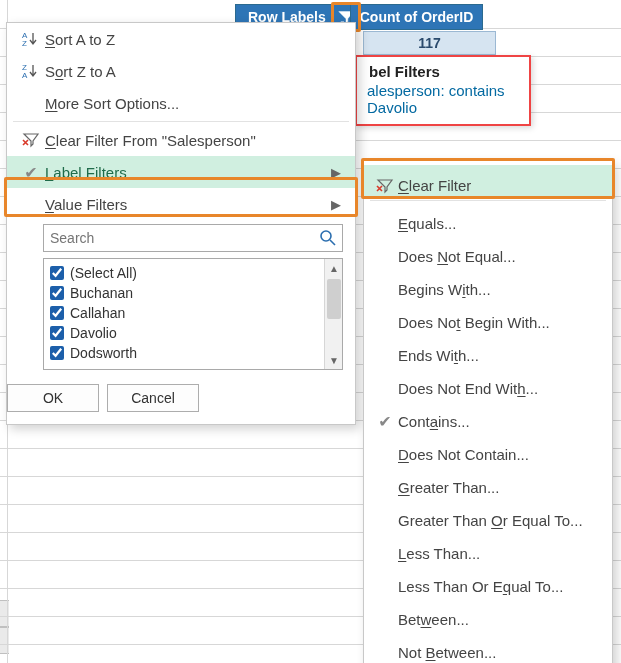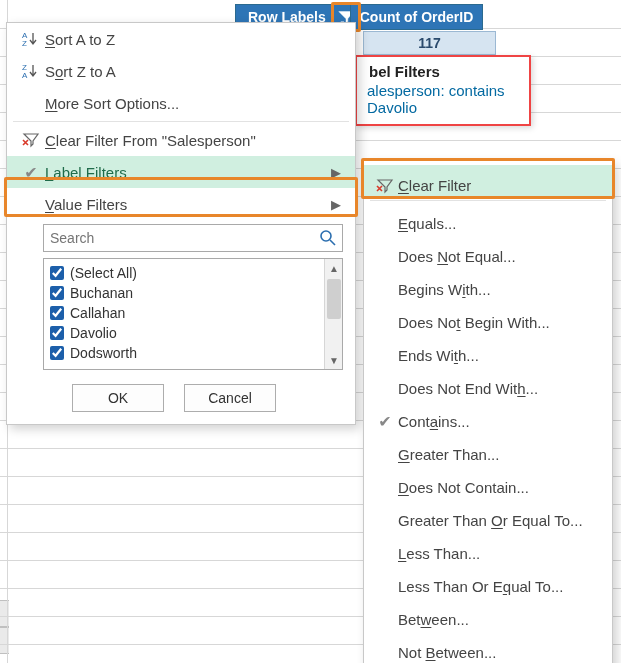--- a/index.html
+++ b/index.html
@@ -42,21 +42,21 @@
 
   .listbox { margin: 0 12px 0 36px; height: 112px; border: 1px solid #a9a9a9; display:flex; }
   .listbox .items { flex:1; padding: 4px 4px; overflow:hidden; }
   .listbox .items .chk { display:flex; align-items:center; height:20px; font-size:14px; color:#333; }
   .listbox .items .chk input { margin: 0 6px 0 2px; width:14px; height:14px; accent-color:#1c5faa; }
   .listbox .sb { width: 18px; background:#f1f1f1; border-left:1px solid #d6d6d6; position:relative; }
   .listbox .sb .sup, .listbox .sb .sdn { position:absolute; left:0; width:18px; height:18px; display:flex; align-items:center; justify-content:center; color:#666; font-size:10px;}
   .listbox .sb .sup { top:0; } .listbox .sb .sdn { bottom:0; }
   .listbox .sb .thumb { position:absolute; left:2px; top:20px; width:14px; height:40px; background:#cfcfcf; border-radius:2px; }
 
-  .btnrow { display:flex; justify-content:center; gap:20px; padding: 14px 14px 0 0; }
+  .btnrow { display:flex; justify-content:flex-start; gap:8px; padding: 14px 14px 0 0; }
   .btnrow button { width: 92px; height: 28px; border:1px solid #adadad; background:#fdfdfd; font-size:14px; color:#333; }
 
   
   .submenu { position:absolute; left:363px; top:160px; width:250px; background:#fff; border:1px solid #c8c8c8; box-shadow: 4px 4px 10px rgba(0,0,0,0.18); padding: 4px 0 8px 0;}
   .submenu .smi { display:flex; align-items:center; height:33px; padding:8px 10px 0 8px; font-size:15px; color:#444; position:relative; }
   .submenu .smi .sic { width:26px; display:flex; align-items:center; justify-content:center; }
   .submenu .smi.hl { background:#d0efe0; }
   .submenu .sep { height:1px; background:#e2e2e2; margin: 2px 6px; }
   .ob-clear { left: 361px; top: 158px; width: 254px; height: 41px; }
 
@@ -269,28 +269,28 @@
       <span>Does Not End Wit<span class="u">h</span>...</span>
     </div>
   <div class="smi">
       <span class="sic">
         <span class="check">✔</span>
       </span>
       <span>Cont<span class="u">a</span>ins...</span>
     </div>
   <div class="smi">
       <span class="sic"></span>
+      <span><span class="u">D</span>oes Not Contain...</span>
+    </div>
+  <div class="smi">
+      <span class="sic"></span>
       <span><span class="u">G</span>reater Than...</span>
     </div>
   <div class="smi">
       <span class="sic"></span>
-      <span><span class="u">D</span>oes Not Contain...</span>
-    </div>
-  <div class="smi">
-      <span class="sic"></span>
       <span>Greater Than <span class="u">O</span>r Equal To...</span>
     </div>
   <div class="smi">
       <span class="sic"></span>
       <span><span class="u">L</span>ess Than...</span>
     </div>
   <div class="smi">
       <span class="sic"></span>
       <span>Less Than Or E<span class="u">q</span>ual To...</span>
     </div>

